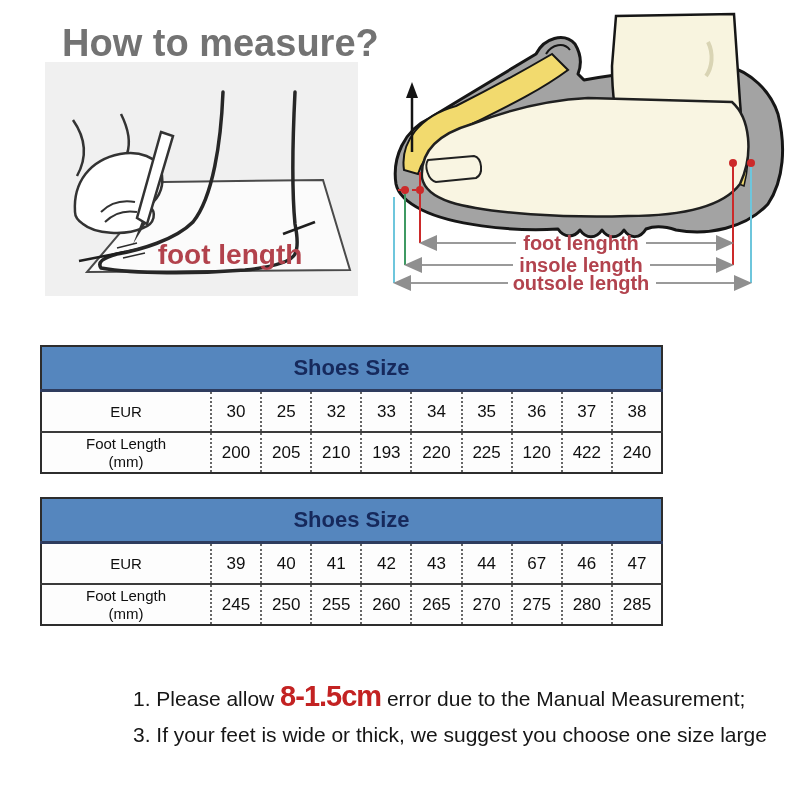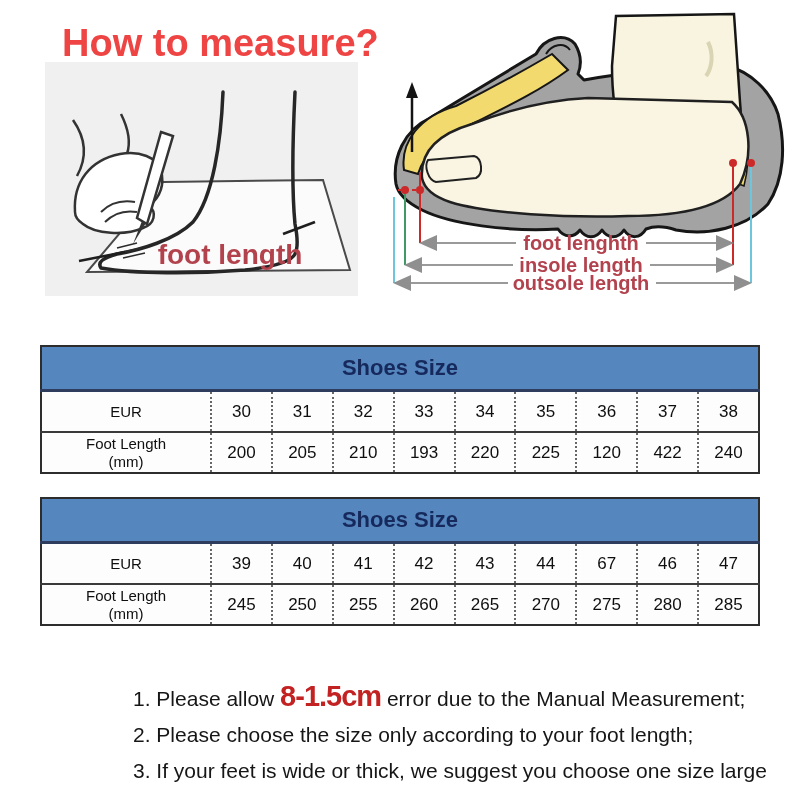--- a/index.html
+++ b/index.html
@@ -2,31 +2,31 @@
 <html><head>
 <meta charset="utf-8">
 <style>
   html,body { margin:0; padding:0; background:#ffffff; }
   .canvas {
     position:relative; width:800px; height:800px; background:#ffffff;
     font-family:"Liberation Sans", sans-serif; overflow:hidden;
   }
   .page-title {
     position:absolute; left:62px; top:22px;
-    font-size:38px; font-weight:bold; color:#ef4444; letter-spacing:0px;text-align:center;
+    font-size:38px; font-weight:bold; color:#737373; letter-spacing:0px;text-align:center;
   }
   .left-illus { position:absolute; left:45px; top:62px; width:313px; height:234px; }
   .right-illus { position:absolute; left:388px; top:2px; width:412px; height:300px; }
 
   
   .tbl-wrap { position:absolute; left:40px; width:720px; }
   .tbl-wrap.t0 { top:345px; }
   .tbl-wrap.t1 { top:497px; }
   table.size-table {
-    width:720px; border-collapse:collapse; table-layout:fixed;
+    width:623px; border-collapse:collapse; table-layout:fixed;
     border:2px solid #2d2d2d; background:#ffffff;padding-left:10px;
   }
   table.size-table th.tbl-header {
     background:#5586be; color:#16295c; font-size:22px; font-weight:bold;
     height:40px; text-align:center; border-bottom:3px solid #2e3c5e;
   }
   table.size-table td {
     border-left:2px dotted #666666; border-top:2px solid #3a3a3a;
     text-align:center; vertical-align:middle; font-weight:normal;
     font-size:17px; color:#0f0f0f; height:37px; background:#fdfdfd;
@@ -158,21 +158,21 @@
           <col>
           <col>
         </colgroup>
         <tbody>
           <tr>
             <th colspan="10" class="tbl-header">Shoes Size</th>
           </tr>
           <tr>
             <td class="row-label">EUR</td>
             <td>30</td>
-            <td>31</td>
+            <td>25</td>
             <td>32</td>
             <td>33</td>
             <td>34</td>
             <td>35</td>
             <td>36</td>
             <td>37</td>
             <td>38</td>
           </tr>
           <tr>
             <td class="row-label">Foot Length
@@ -232,17 +232,16 @@
             <td>275</td>
             <td>280</td>
             <td>285</td>
           </tr>
         </tbody>
       </table>
     </div>
 
   <div class="notice-list">
       <div class="notice-item"><span>1. Please allow </span><span class="em-red">8-1.5cm</span><span> error due to the Manual Measurement;</span></div>
-      <div class="notice-item"><span>2. Please choose the size only according to your foot length;</span></div>
       <div class="notice-item"><span>3. If your feet is wide or thick, we suggest you choose one size large</span></div>
     </div>
 
 </div>
 
 </body></html>

